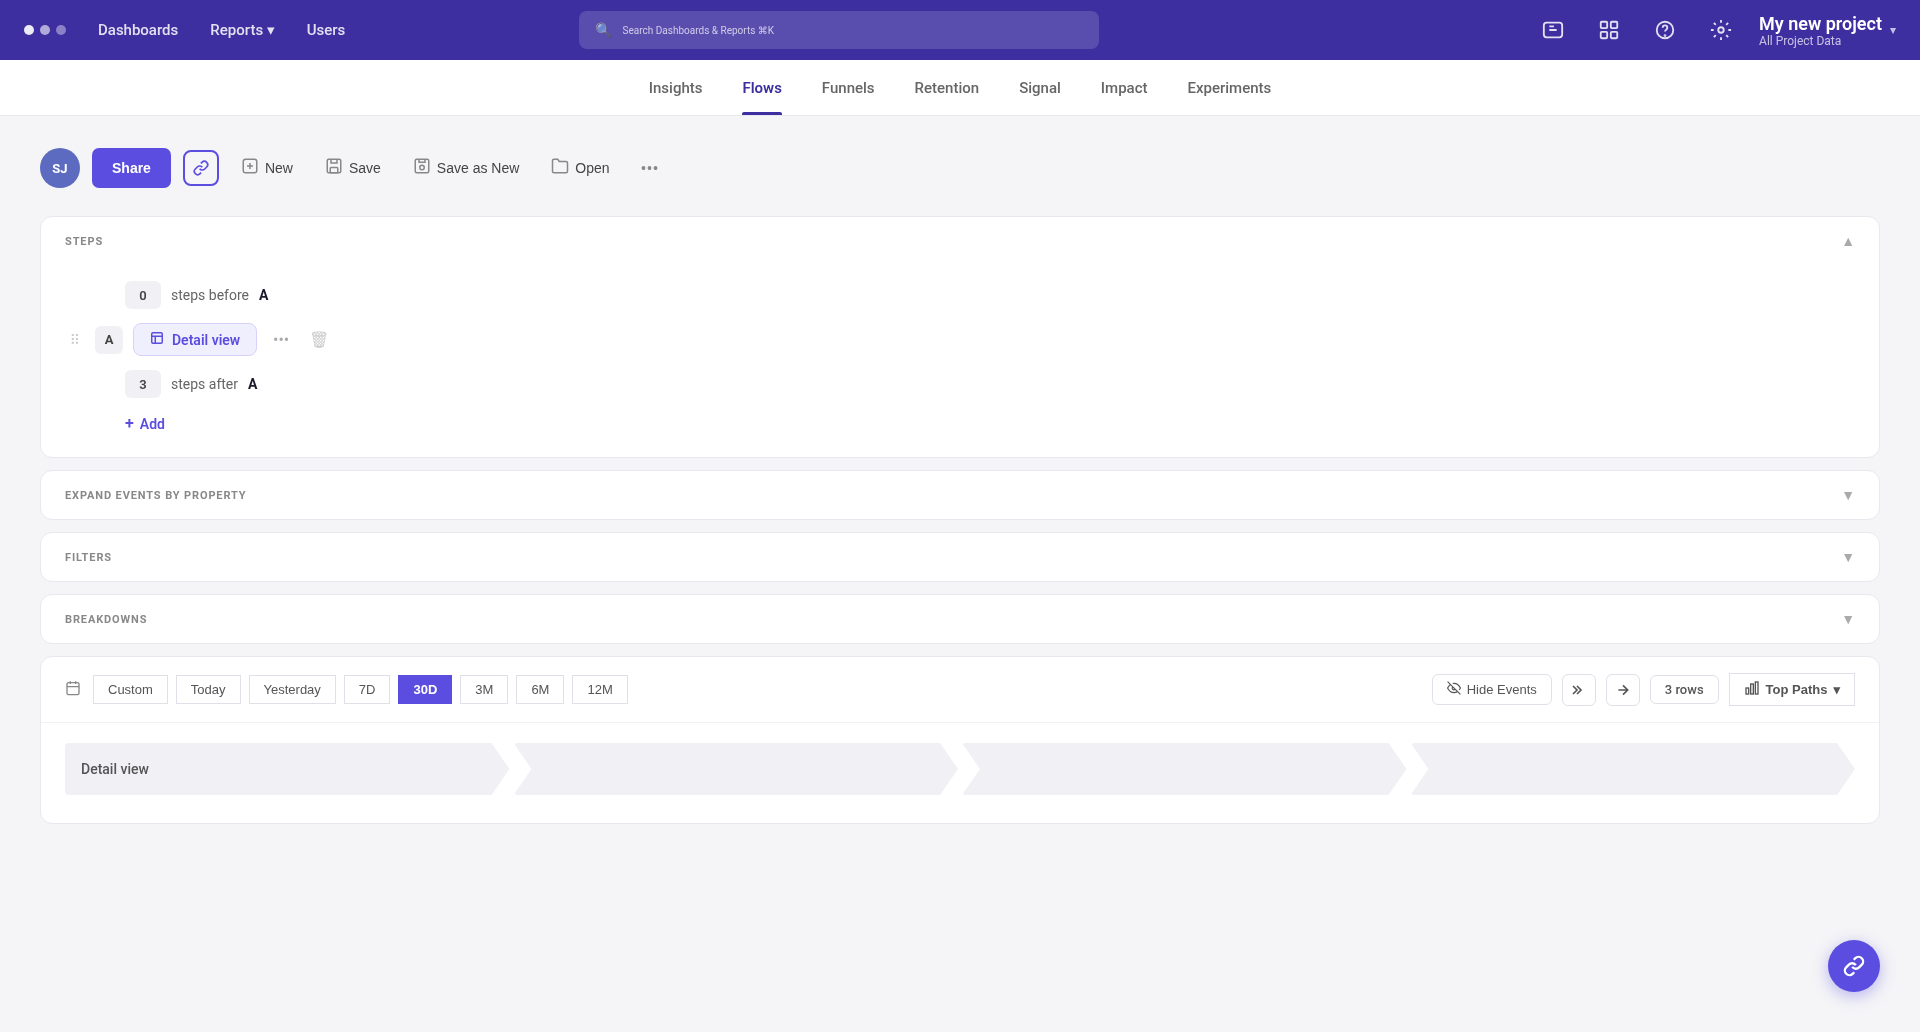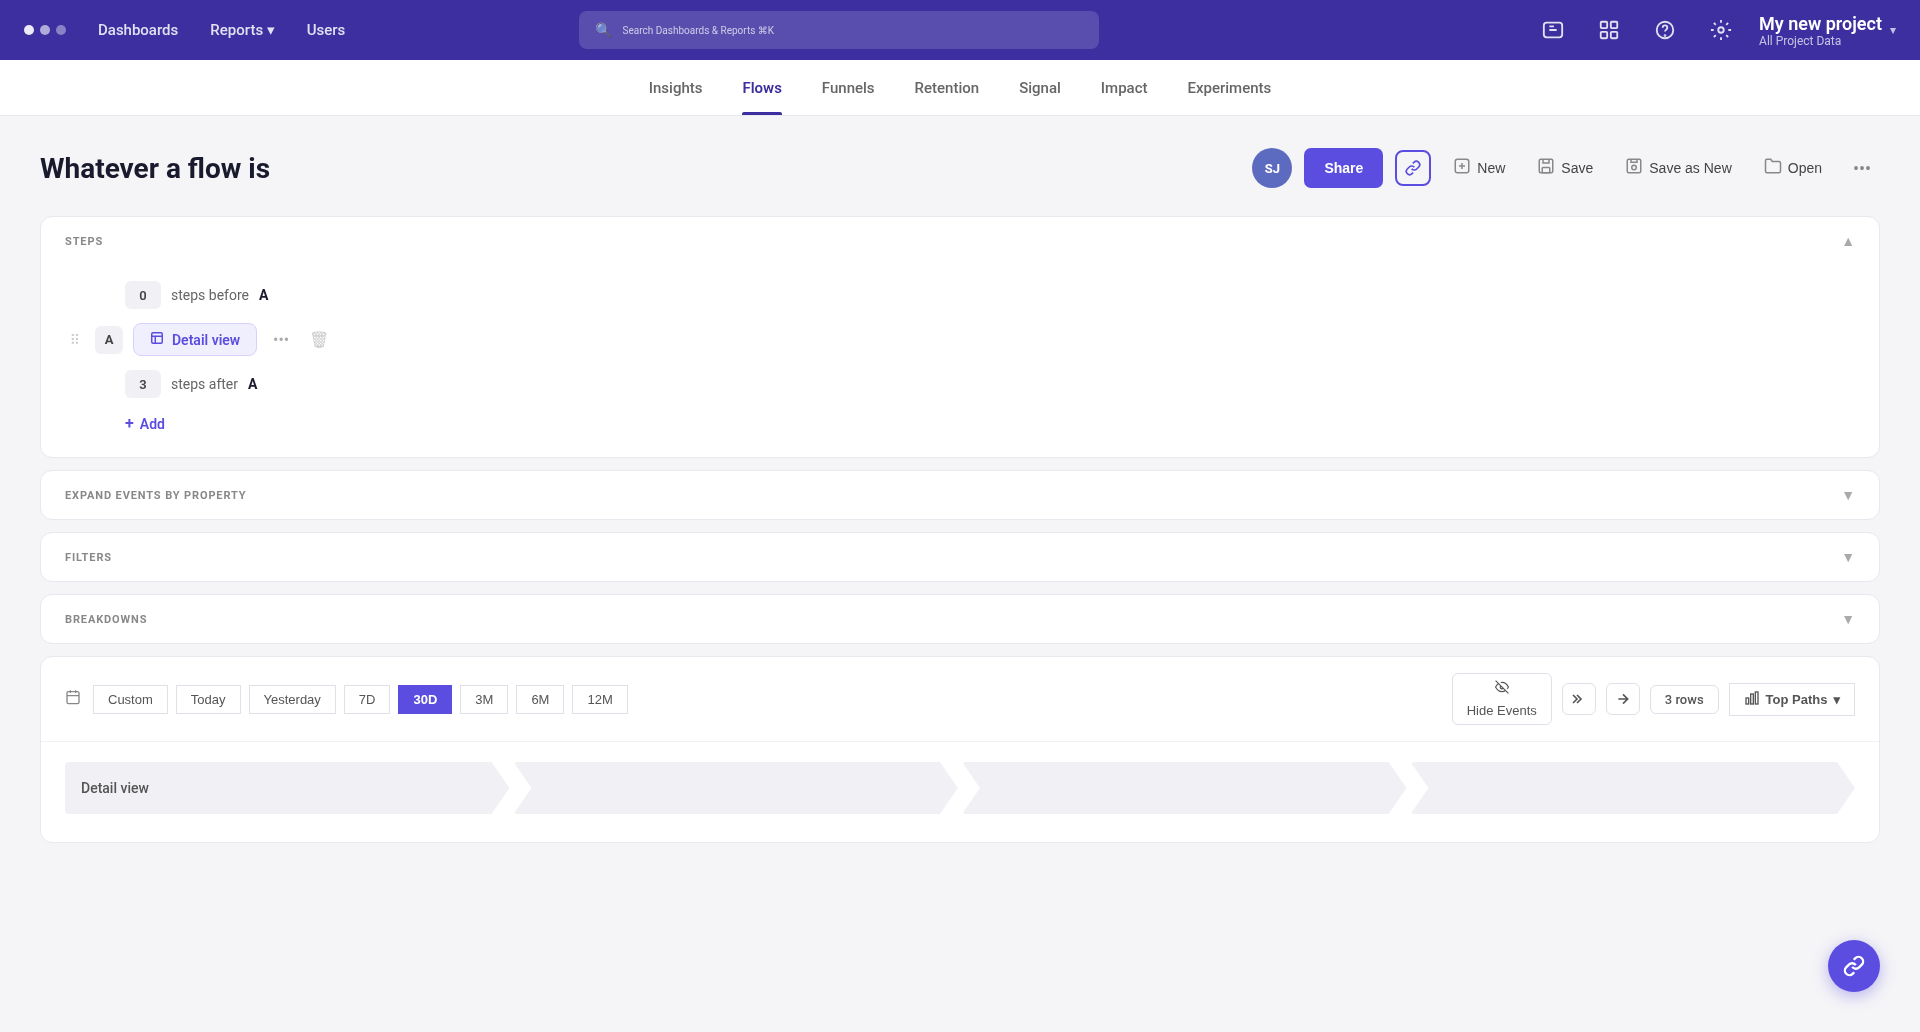--- a/index.html
+++ b/index.html
@@ -291,21 +291,20 @@
       align-items: center;
       gap: 6px;
       padding: 6px 14px;
       border-radius: 6px;
       border: 1px solid #e0e0e8;
       background: #fff;
       font-size: 13px;
       color: #555;
       cursor: pointer;
       font-weight: 500;
-      flex-direction: column;
     }
     .arrow-btn {
       width: 34px;
       height: 32px;
       display: flex;
       align-items: center;
       justify-content: center;
       border-radius: 6px;
       border: 1px solid #e0e0e8;
       background: #fff;
@@ -467,21 +466,20 @@
     <span>Impact</span>
   </div>
   <div class="sub-nav-item">
     <span>Experiments</span>
   </div>
 </div>
 
 <div class="main-content">
 
   <div class="report-header">
-    <h1 class="report-title">Whatever a flow is</h1>
     <div class="report-actions">
       <div class="avatar">SJ</div>
       <button class="btn-share">
         <span>Share</span>
       </button>
       <div class="btn-link-icon">
         <svg width="16" height="16" viewBox="0 0 24 24" fill="none" stroke="#5b4de0" stroke-width="2.5">
           <path d="M10 13a5 5 0 0 0 7.54.54l3-3a5 5 0 0 0-7.07-7.07l-1.72 1.71"></path>
           <path d="M14 11a5 5 0 0 0-7.54-.54l-3 3a5 5 0 0 0 7.07 7.07l1.71-1.71"></path>
         </svg>

